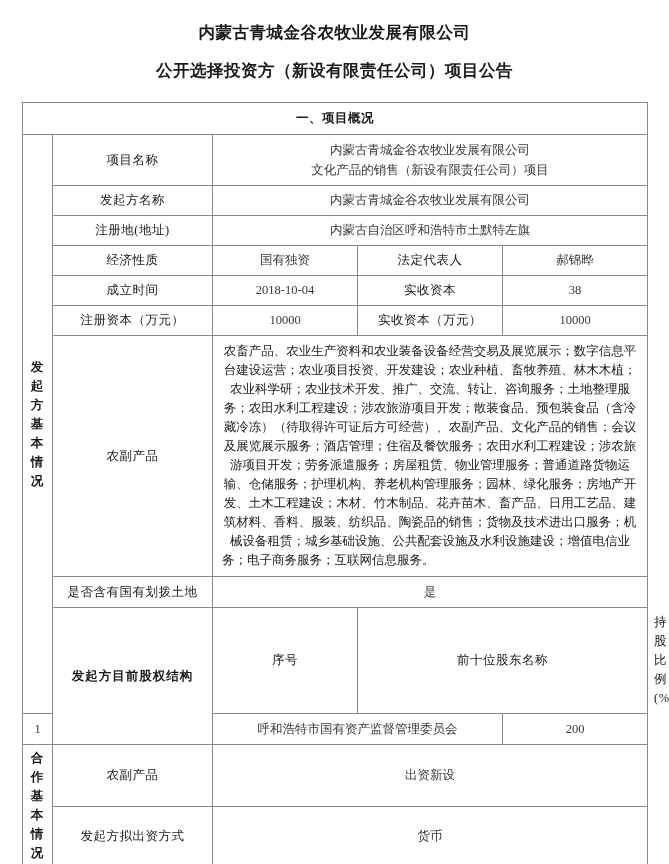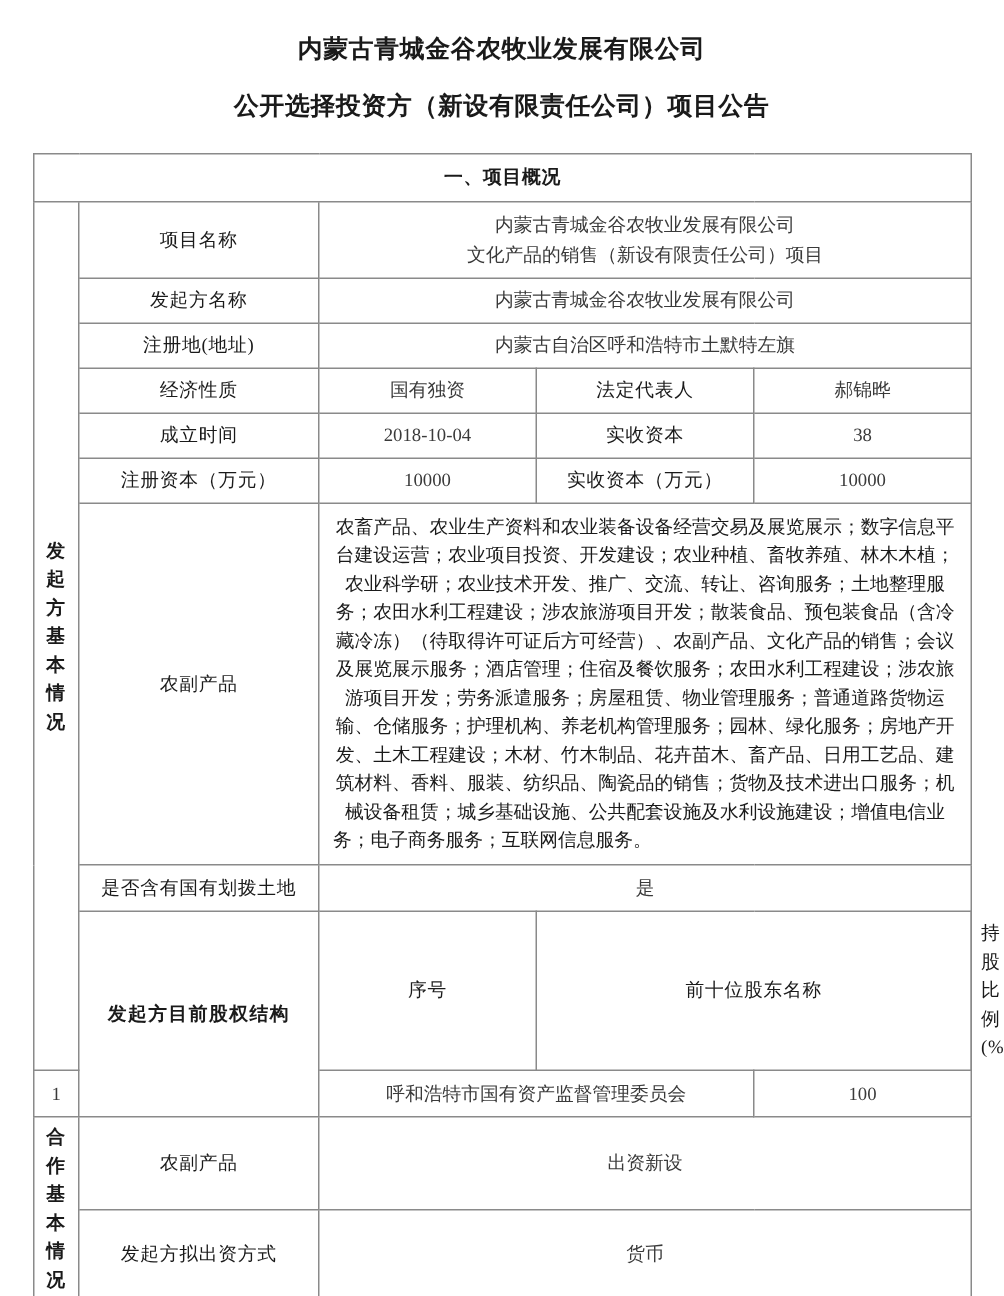--- a/index.html
+++ b/index.html
@@ -160,21 +160,21 @@
         <span>发起方目前股权结构</span>
       </td>
       <td class="rowlabel">序号</td>
       <td colspan="2" class="rowlabel">前十位股东名称</td>
       <td class="rowlabel">持股比例(%)</td>
     </tr>
 
     <tr>
       <td class="grey">1</td>
       <td colspan="2" class="grey" style="line-height:20px;">呼和浩特市国有资产监督管理委员会</td>
-      <td class="grey">100</td>
+      <td class="grey">200</td>
     </tr>
 
     <tr>
       <td class="sidelabel" rowspan="2">
         <span>合作基本情况</span>
       </td>
       <td class="rowlabel">农副产品</td>
       <td colspan="3" class="grey">出资新设</td>
     </tr>
 

